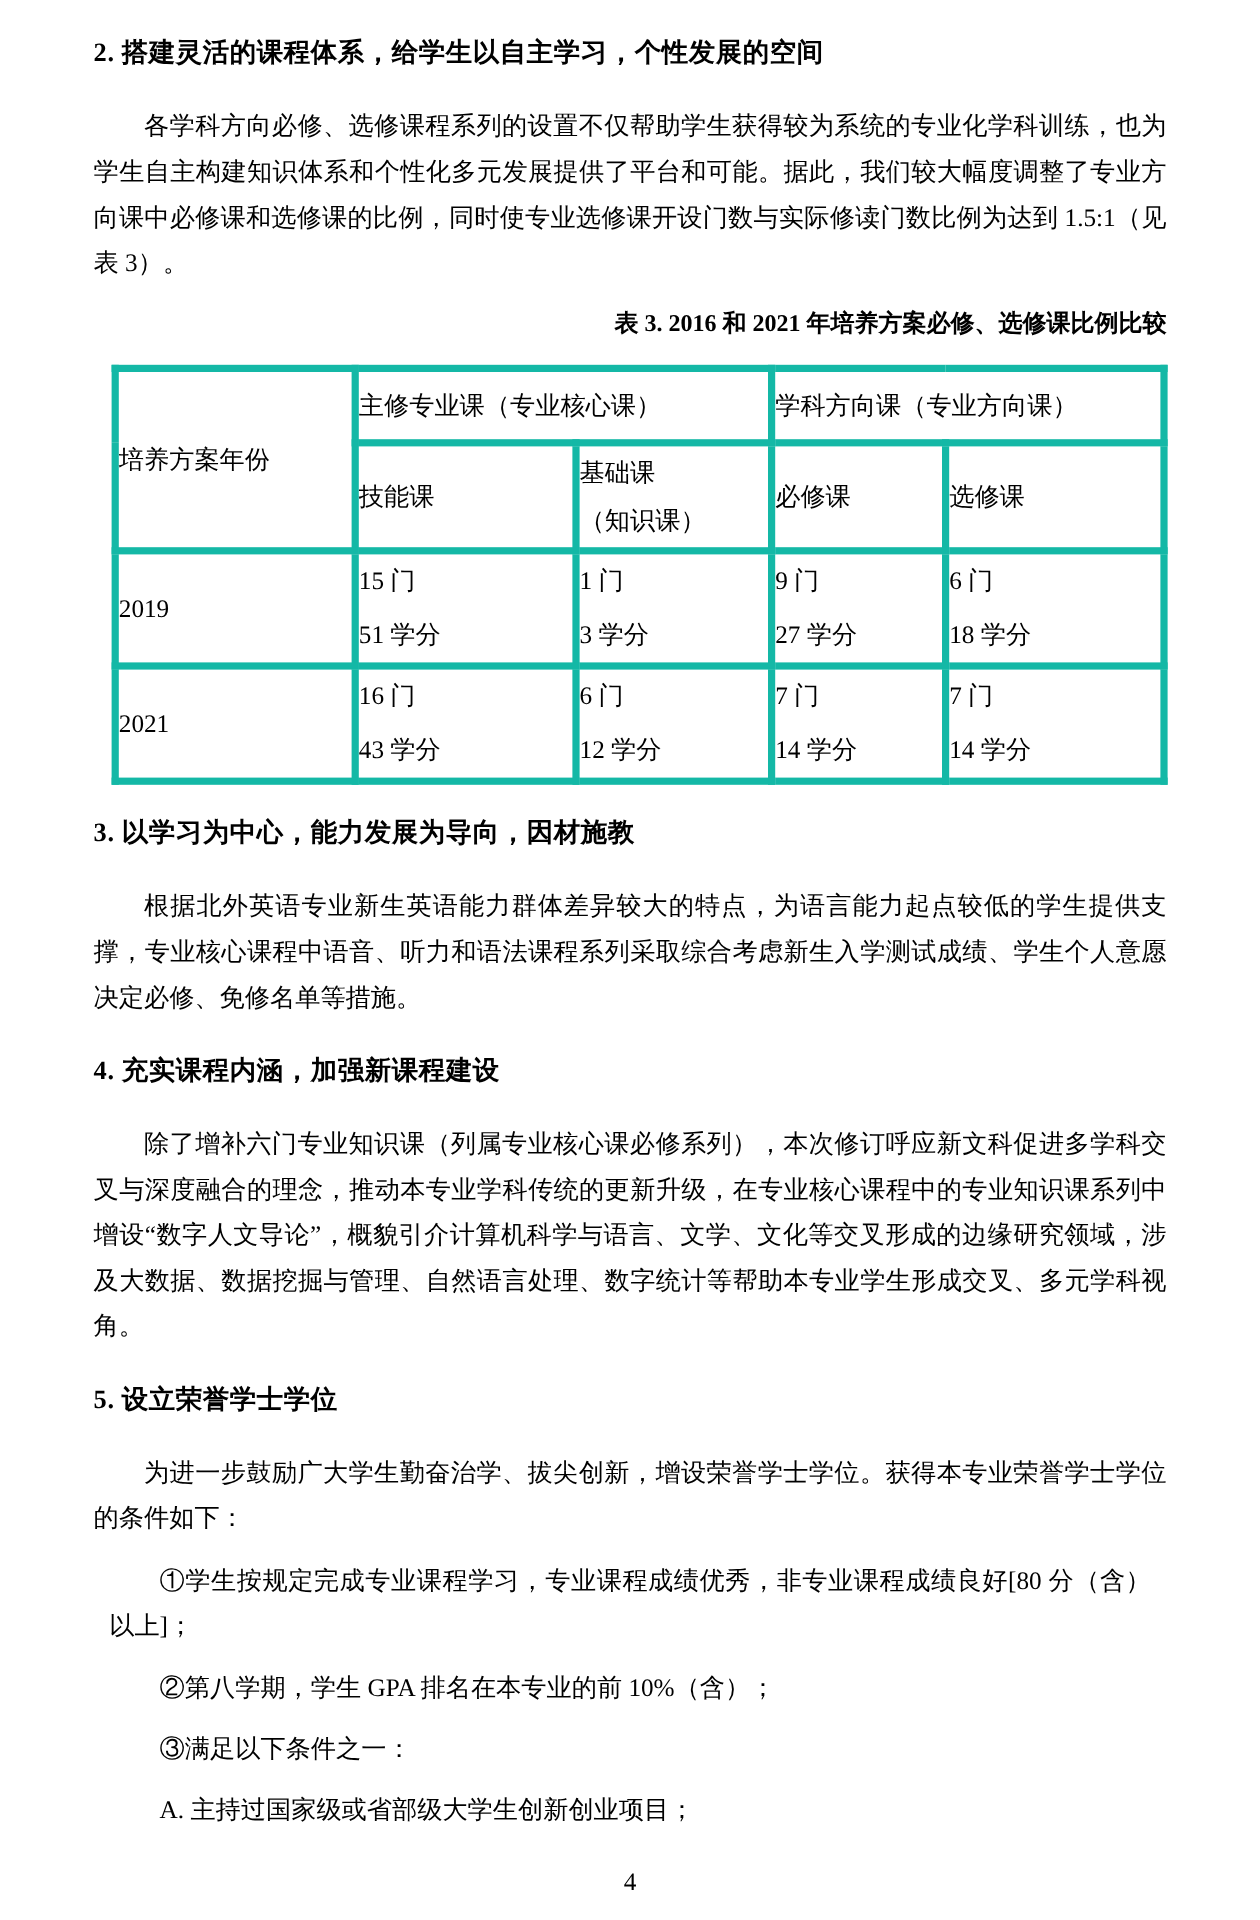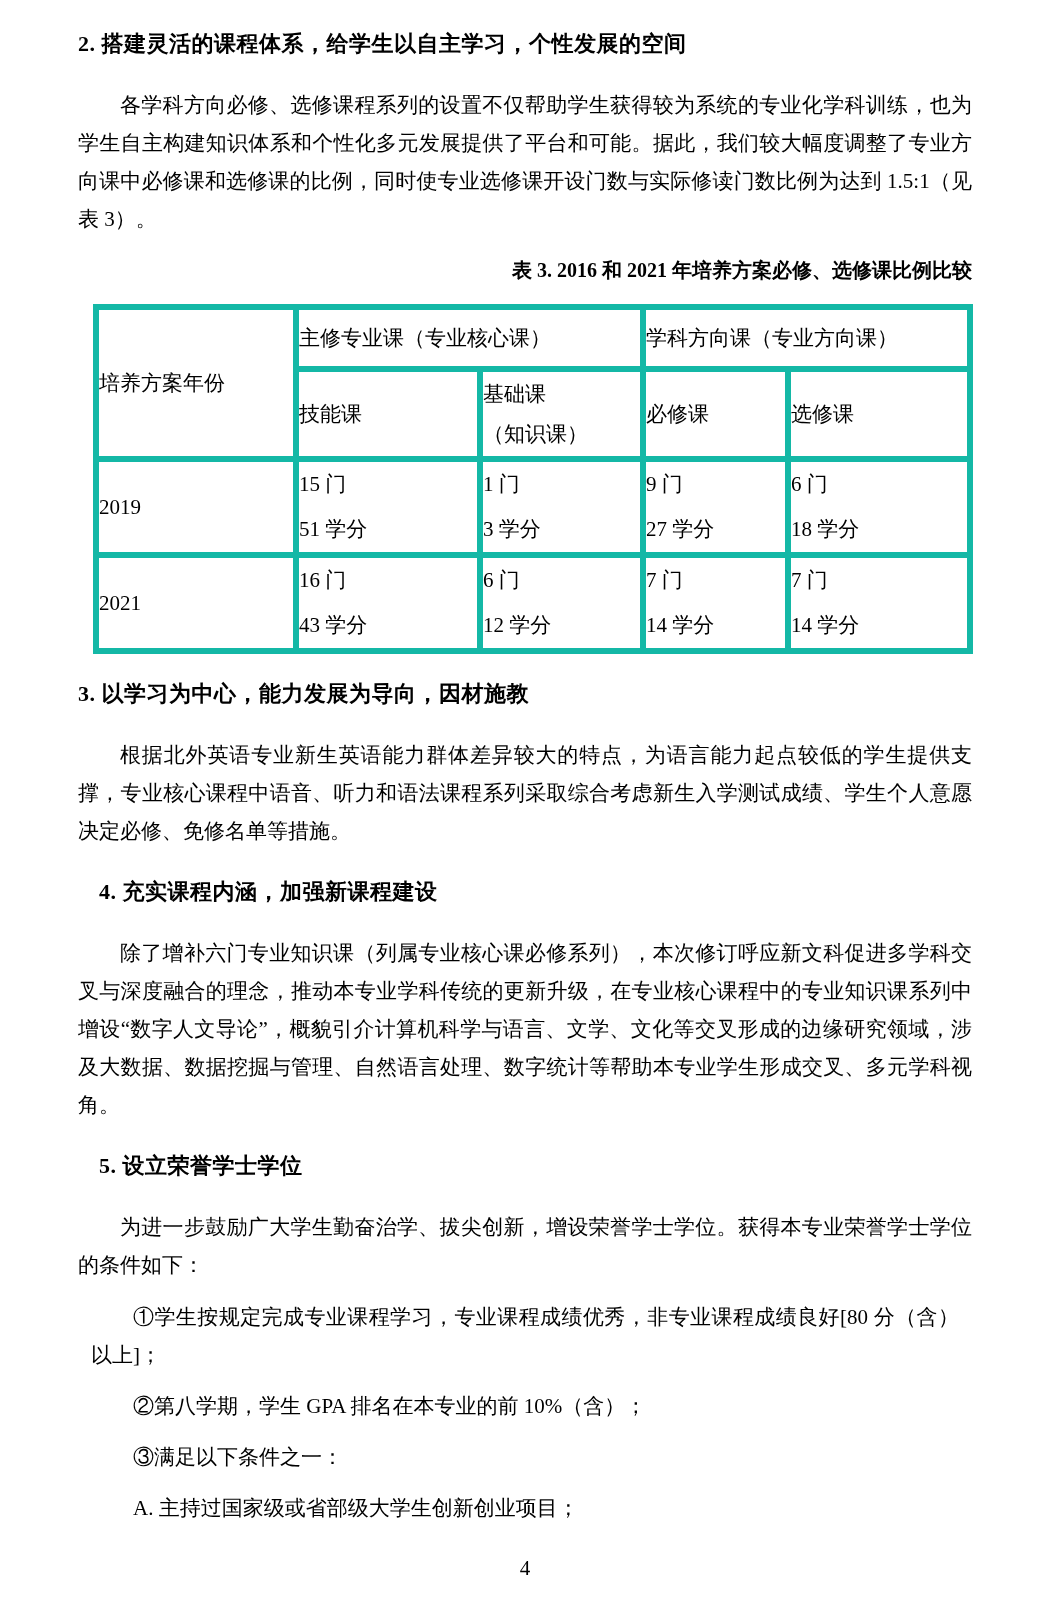--- a/index.html
+++ b/index.html
@@ -19,21 +19,21 @@
     padding: 28px 78px 0 78px;
   }
   .heading {
     font-size: 22px;
     font-weight: bold;
     line-height: 32px;
     margin: 0;
     letter-spacing: 0.5px;
   }
   .heading.gap { margin-top: 24px; }
-  .heading.gap2 { margin-top: 26px; margin-left: 21px; }
+  .heading.gap2 { margin-top: 26px; }
   .para {
     font-size: 21px;
     line-height: 38px;
     text-align: justify;
     text-indent: 42px;
     margin: 26px 0 0 0;
   }
   .list { margin-top: 14px; }
   .list .para { margin: 13px; }
   .table-caption {

